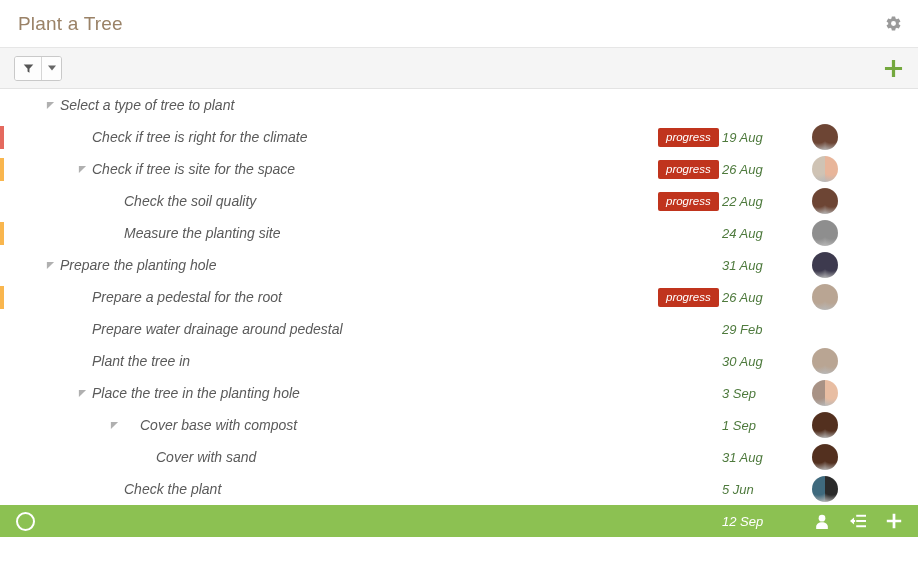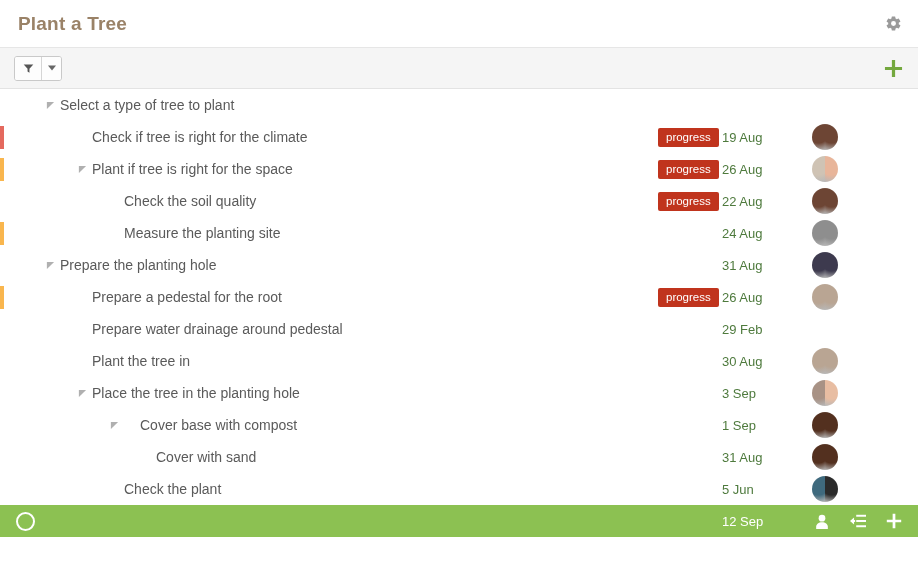--- a/index.html
+++ b/index.html
@@ -23,21 +23,21 @@
     height: 48px;
     background: #ffffff;
     border-bottom: 1px solid #e6e6e6;
     display: flex;
     align-items: center;
   }
   .page-title {
     margin-left: 18px;
     font-size: 19px;
     color: #9a8267;
-    font-weight: 700;
+    font-weight: 400;
     letter-spacing: 0.2px;
     line-height: 1;
   }
   .header-right {
     position: absolute;
     right: 12px; top: 0; bottom: 0;
     display: flex; align-items: center;
   }
   .gear-btn {
     width: 26px; height: 26px;
@@ -84,20 +84,21 @@
   .add-btn {
     width: 26px; height: 26px;
     display: flex; align-items: center; justify-content: center;
     cursor: pointer;
   }
 
   
   .task-list {
     position: relative;
     background: #7dd3fc;
+    font-style: italic;
   }
   .row {
     position: relative;
     height: 32px;
     display: flex;
     align-items: center;
     background: #ffffff;
   }
   .row.selected {
     background: #8cc152;
@@ -242,21 +243,21 @@
           <div class="avatar-half" style="background: radial-gradient(circle at 50% 35%, rgb(109, 69, 52) 0%, rgb(109, 69, 52) 55%, rgba(0, 0, 0, 0.28) 100%);"></div>
         </div>
       </div>
       <div class="row">
         <div class="prio" style="background: rgb(249, 182, 78);"></div>
         <div class="twisty" style="left: 76px;">
           <svg width="9" height="9" viewBox="0 0 10 10" fill="#b0b0b0">
             <path d="M9 1L1 9V1z"></path>
           </svg>
         </div>
-        <div class="task-name" style="left: 92px;">Plant if tree is right for the space</div>
+        <div class="task-name" style="left: 92px;">Check if tree is site for the space</div>
         <div class="badge">progress</div>
         <div class="date">26 Aug</div>
         <div class="avatar-wrap">
           <div class="avatar-half" style="background: radial-gradient(circle at 50% 35%, rgb(207, 195, 180) 0%, rgb(207, 195, 180) 55%, rgba(0, 0, 0, 0.28) 100%);"></div>
           <div class="avatar-half" style="background: radial-gradient(circle at 50% 35%, rgb(232, 181, 154) 0%, rgb(232, 181, 154) 55%, rgba(0, 0, 0, 0.28) 100%);"></div>
         </div>
       </div>
       <div class="row">
         <div class="task-name" style="left: 124px;">Check the soil quality</div>
         <div class="badge">progress</div>

